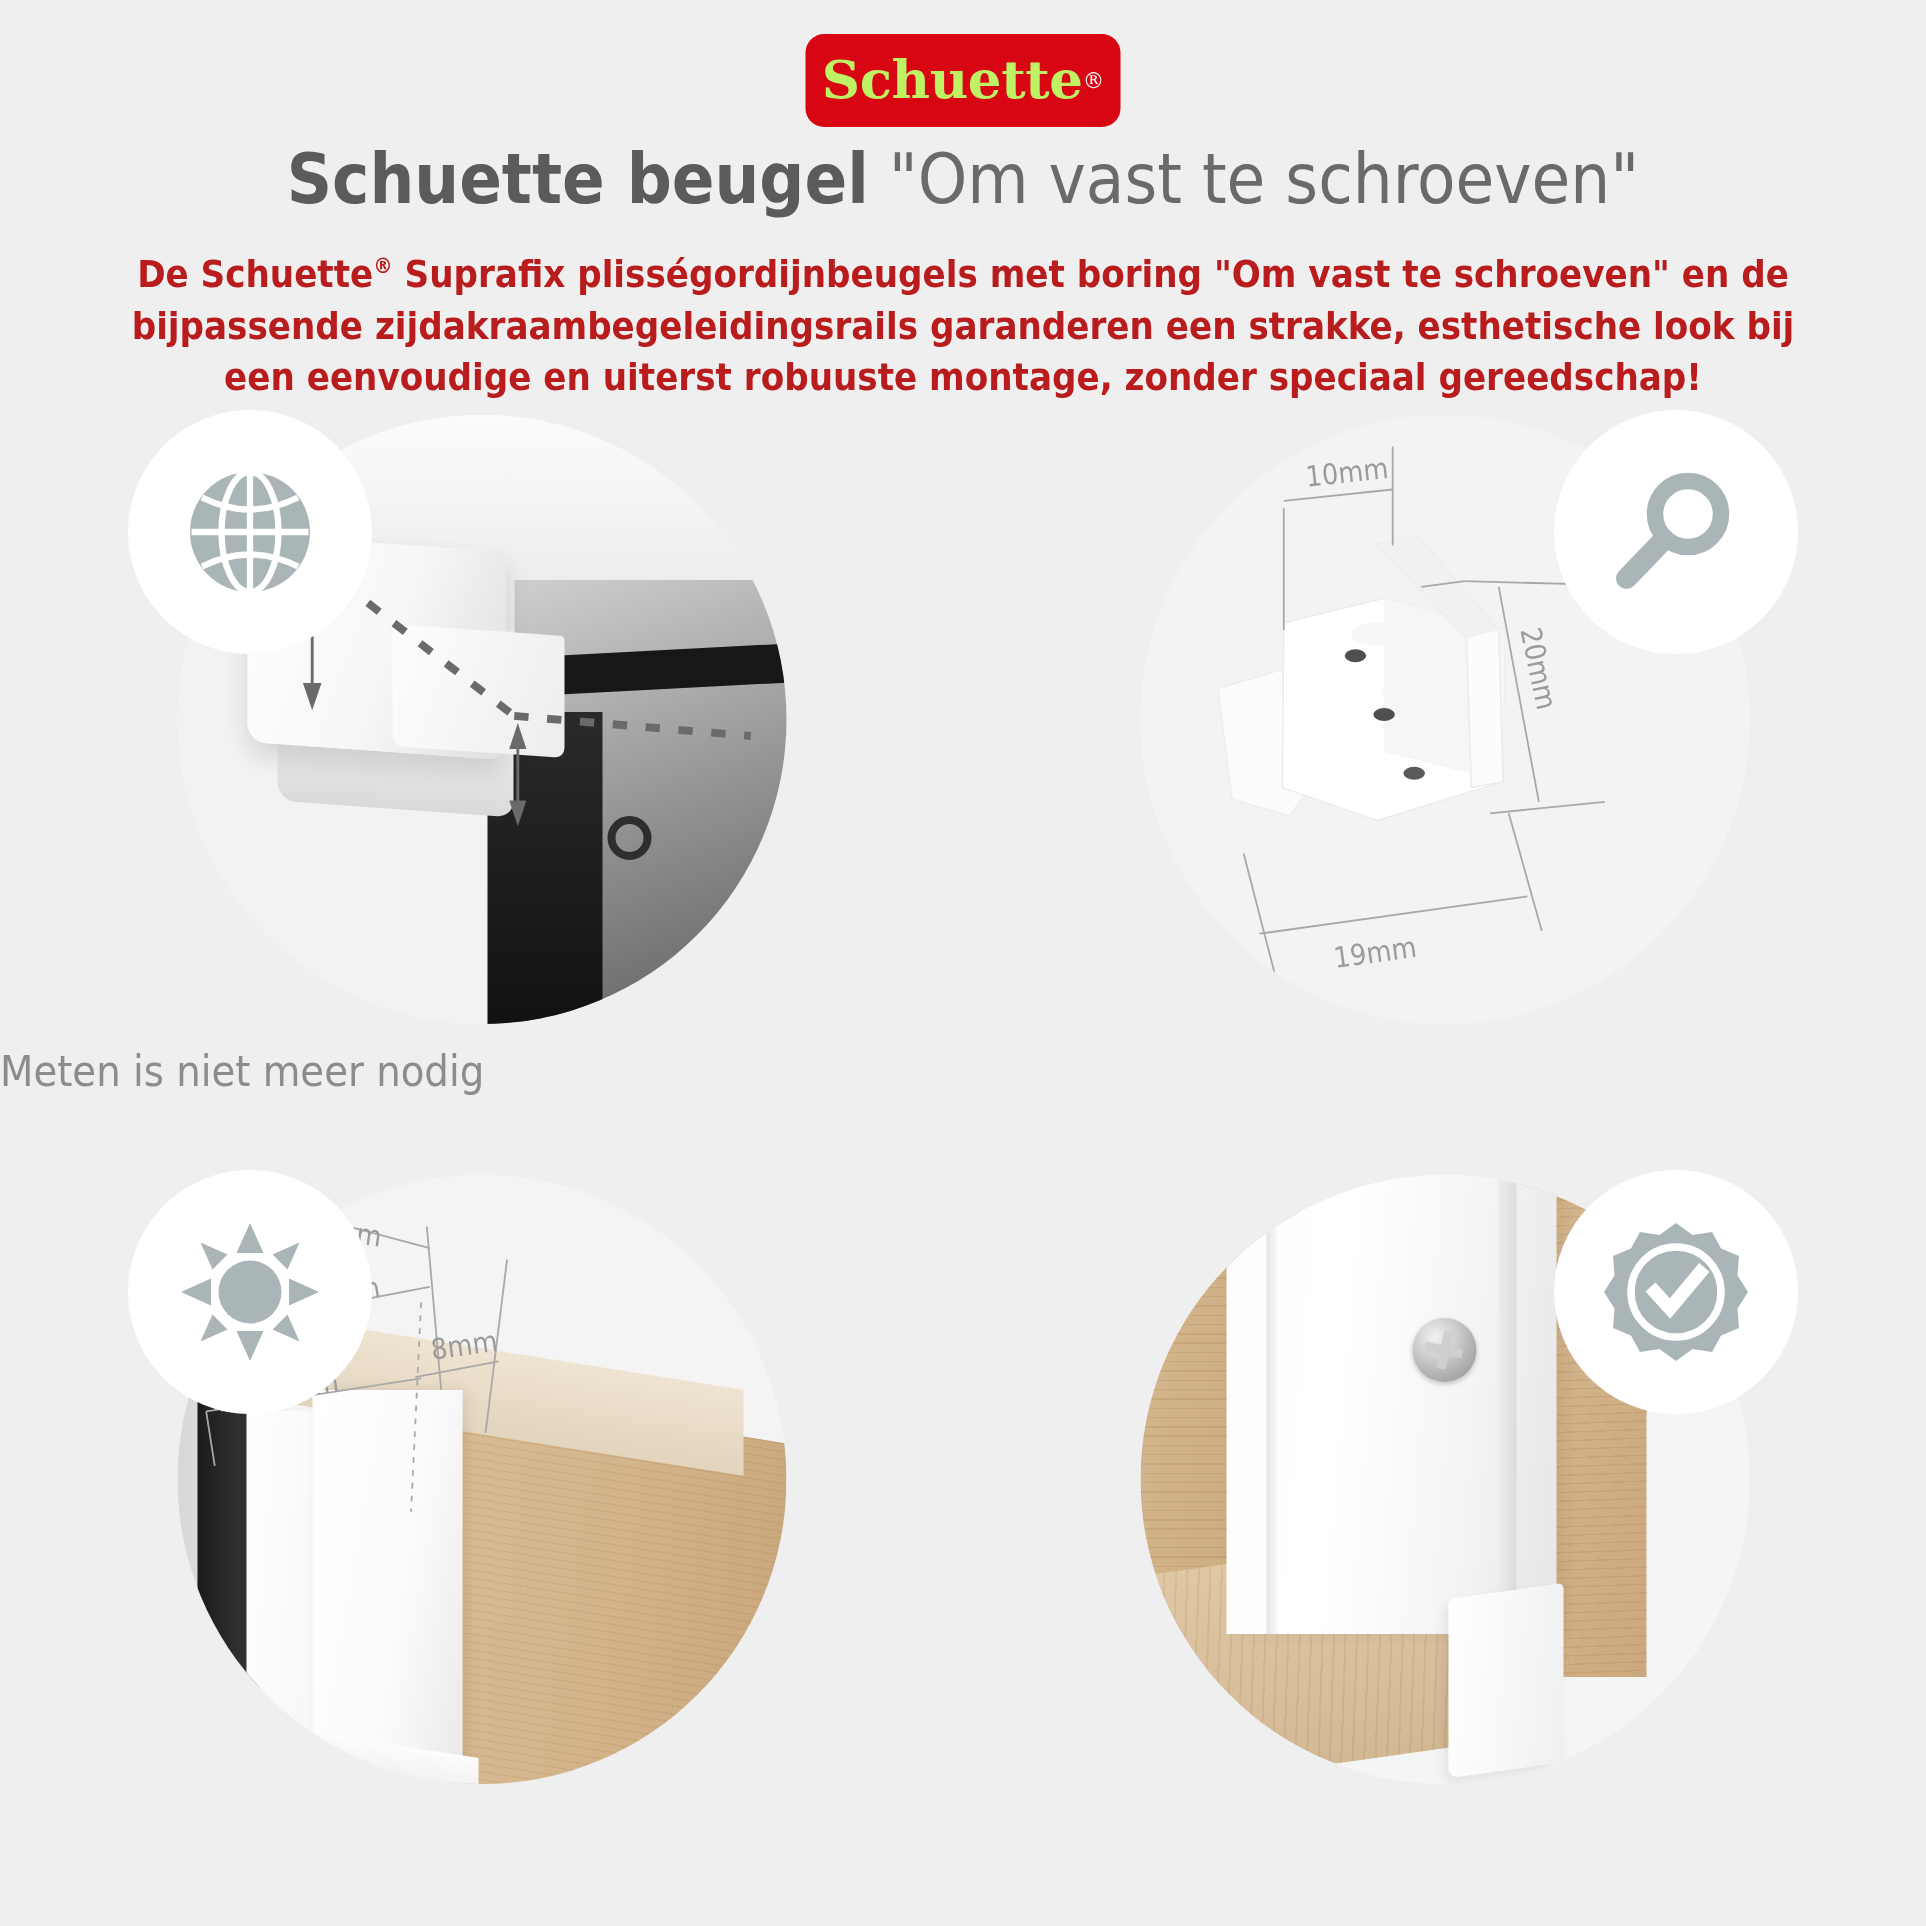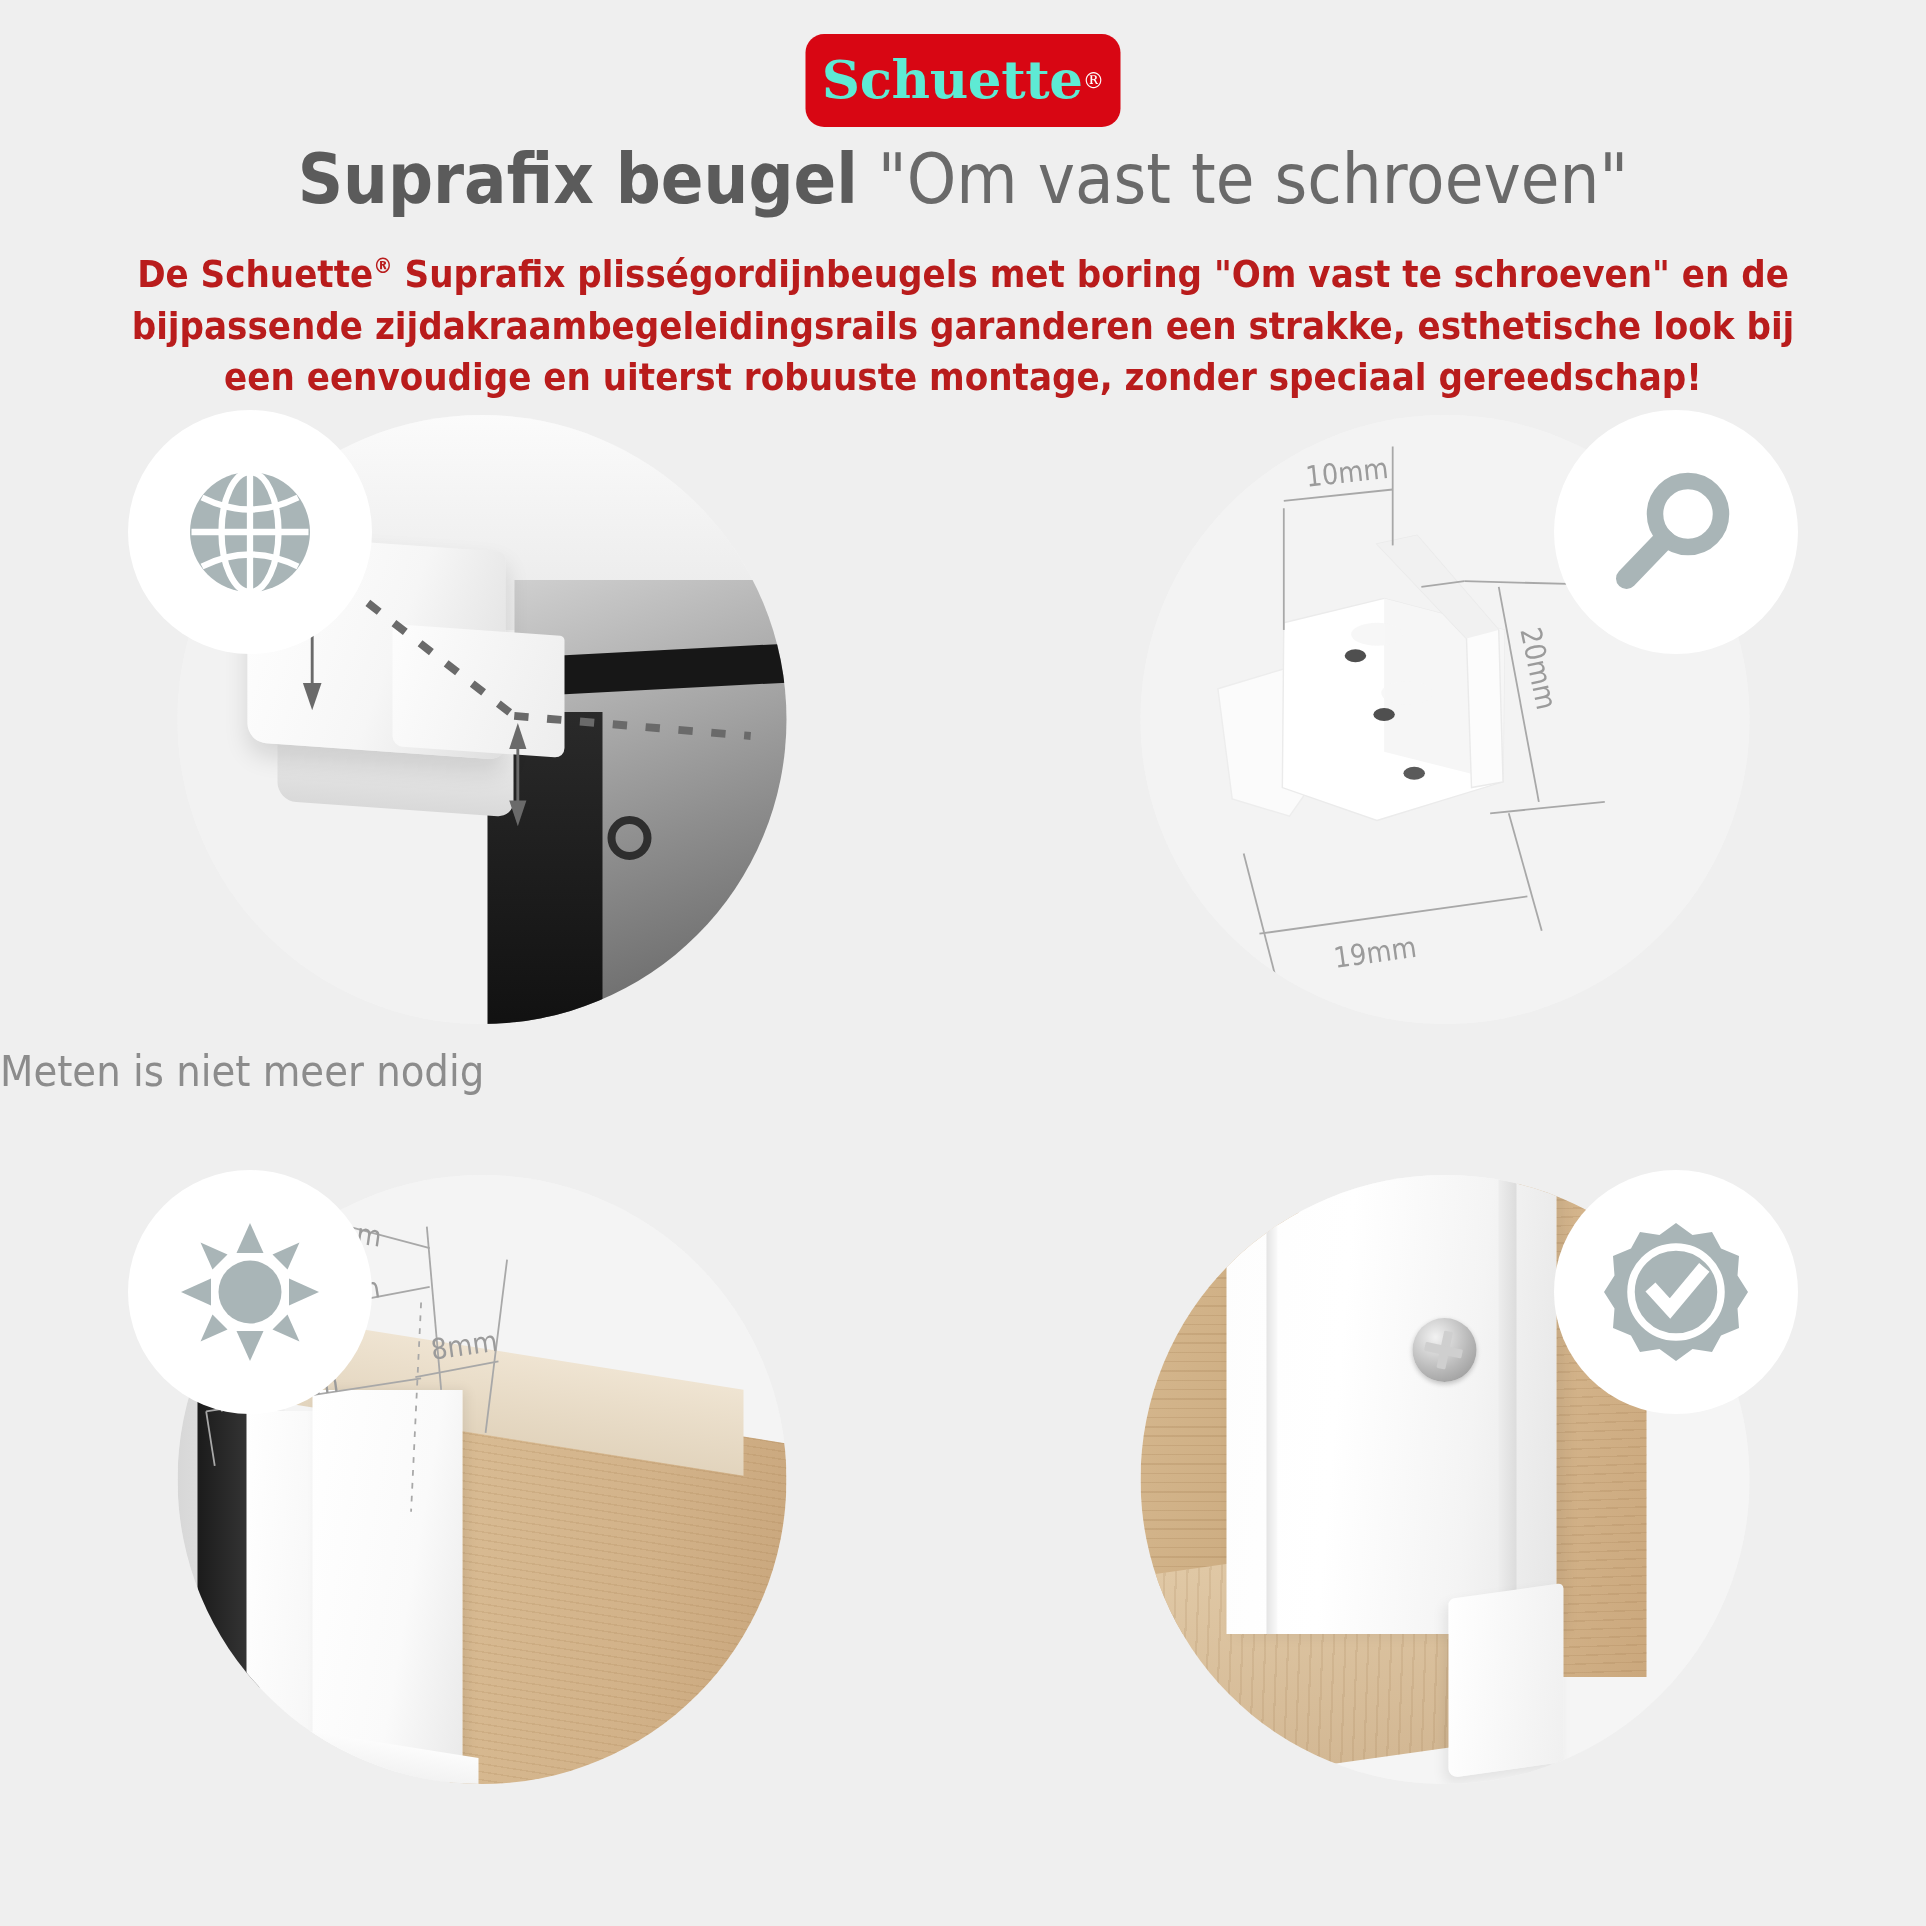--- a/index.html
+++ b/index.html
@@ -30,21 +30,21 @@
     background: #d80613;
     border-radius: 18.6px;
     display: flex;
     align-items: center;
     justify-content: center;
   }
   .brand-logo-text {
     font-family: "DejaVu Serif", serif;
     font-weight: bold;
     font-size: 53px;
-    color: #5eead4;
+    color: #bef264;
     letter-spacing: -0.4px;
     line-height: 1;
     position: relative;
     top: -1.4px;
   }
   .brand-reg {
     font-family: "DejaVu Serif", serif;
     font-size: 21.5px;
     color: #ffffff;
     vertical-align: super;
@@ -239,21 +239,21 @@
 <body>
 
 <div class="page">
 
   <div class="brand-logo">
     <span class="brand-logo-text">Schuette</span>
       <span class="brand-reg">®</span>
   </div>
 
   <div class="headline">
-    <span class="strong">Suprafix beugel</span>
+    <span class="strong">Schuette beugel</span>
     <span class="light">"Om vast te schroeven"</span>
   </div>
 
   <div class="subhead">
     <span>De Schuette</span><sup>®</sup><span> Suprafix plisségordijnbeugels met boring "Om vast te schroeven" en de bijpassende</span>
     <span>zijdakraambegeleidingsrails garanderen een strakke, esthetische look bij een eenvoudige</span>
     <span>en uiterst robuuste montage, zonder speciaal gereedschap!</span>
   </div>
 
   <div class="grid">

